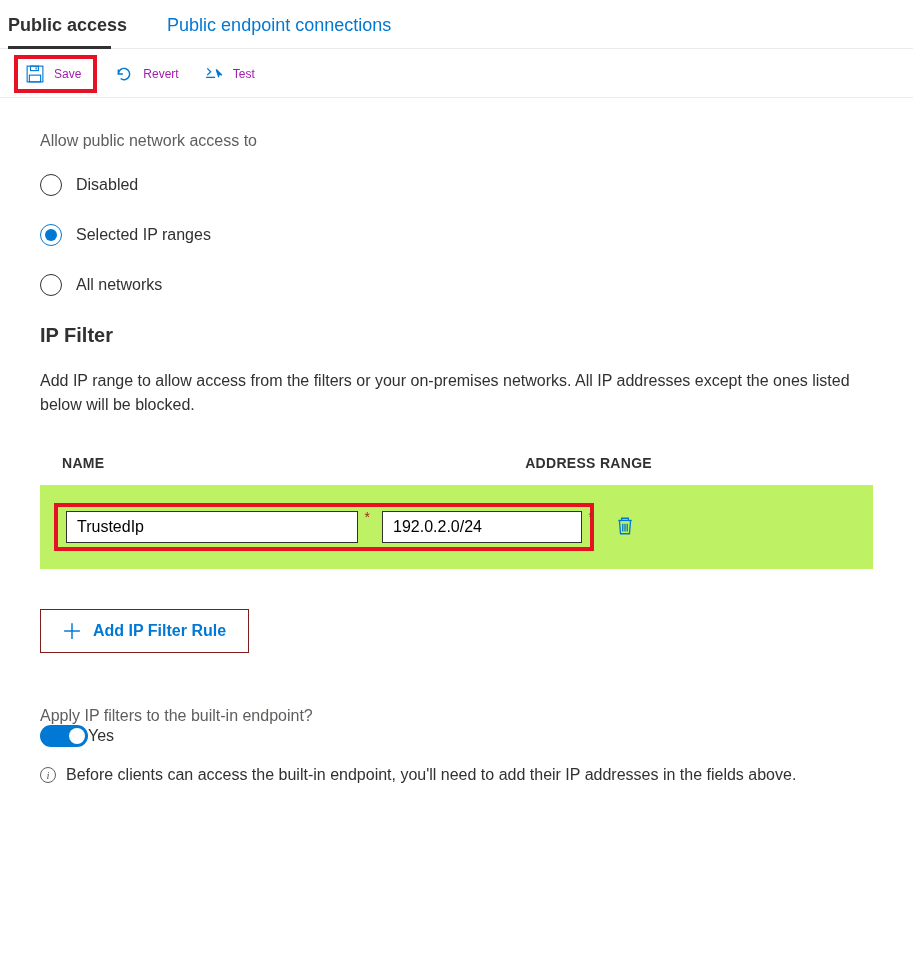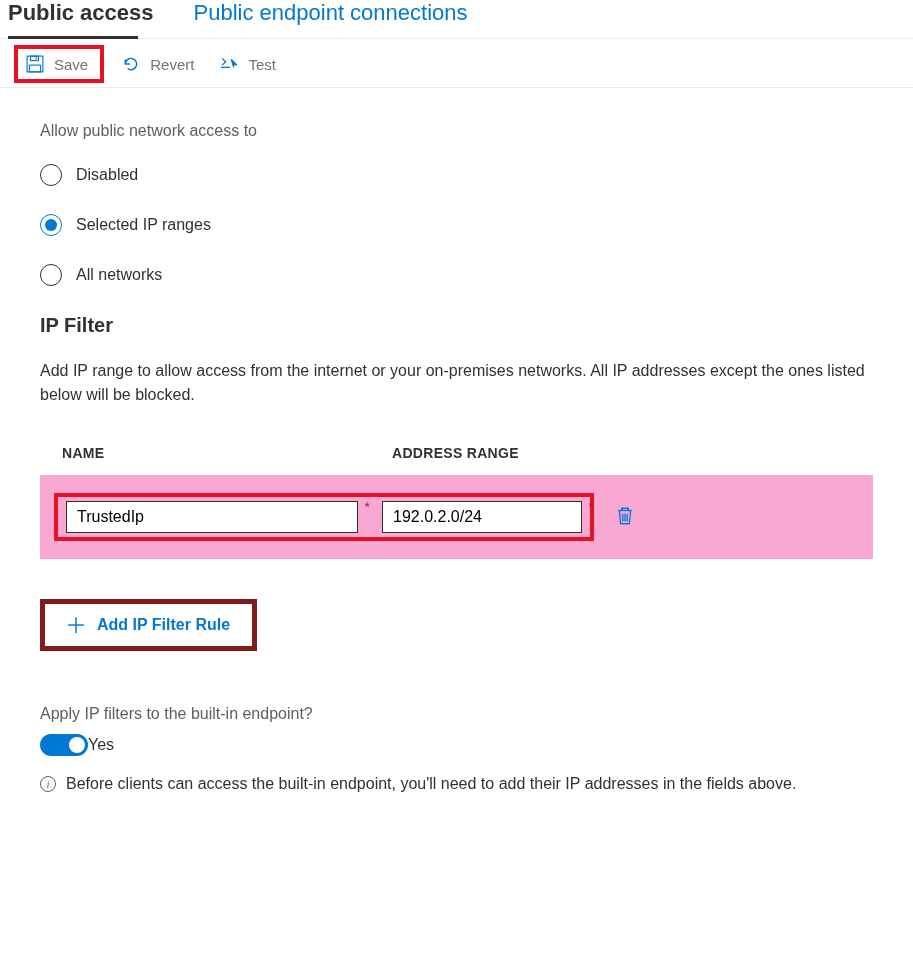--- a/index.html
+++ b/index.html
@@ -9,23 +9,23 @@
       color: #323130;
       background: #fff;
       width: 913px;
     }
     .tabs {
       display: flex;
       border-bottom: 1px solid #edebe9;
       padding: 0 8px;
     }
     .tab {
-      padding: 0 12px 12px 0;
+      padding: 15px 12px 12px 0;
       margin-right: 28px;
-      font-size: 22px;
+      font-size: 18px;
       cursor: pointer;
       color: #0078d4;
       position: relative;
     }
     .tab.active {
       color: #323130;
       font-weight: 600;
     }
     .tab.active::after {
       content: "";
@@ -41,22 +41,22 @@
       align-items: center;
       padding: 16px 22px 14px 22px;
       gap: 26px;
       border-bottom: 1px solid #edebe9;
     }
     .toolbar-btn {
       display: flex;
       align-items: center;
       gap: 10px;
       cursor: pointer;
-      font-size: 15px;
-      color: #737373;
+      font-size: 12px;
+      color: #a21caf;
     }
     .toolbar-btn svg { width: 18px; height: 18px; }
     .highlight-red {
       border: 4px solid #e81123;
       padding: 6px 12px 6px 8px;
       margin: -10px -8px -10px -8px;
     }
     .content { padding: 34px 40px; }
     .section-label {
       color: #605e5c;
@@ -101,23 +101,23 @@
     }
     .table-header {
       display: flex;
       padding: 0 22px 14px 22px;
       font-size: 14px;
       font-weight: 600;
       color: #323130;
       letter-spacing: 0.3px;
     }
     .col-name { width: 330px; }
-    .col-addr { width: 260px; }
+    .col-addr { width: 260px; text-align: right; }
     .table-row {
-      background: #f9a8d4;
+      background: #bef264;
       padding: 18px 14px;
       display: flex;
       align-items: center;
       position: relative;
     }
     .inputs-highlight {
       border: 4px solid #e81123;
       padding: 4px 8px 4px 8px;
       display: flex;
       gap: 24px;
@@ -142,38 +142,38 @@
       font-size: 14px;
     }
     .delete-btn {
       margin-left: 22px;
       cursor: pointer;
       color: #0078d4;
     }
     .delete-btn svg { width: 18px; height: 20px; }
     .add-rule-btn {
       margin-top: 40px;
-      border: 5px solid #7f1d1d;
+      border: 1px solid #7f1d1d;
       background: #fff;
       color: #0078d4;
       font-size: 16px;
       font-weight: 600;
       padding: 12px 22px;
       display: inline-flex;
       align-items: center;
       gap: 12px;
       cursor: pointer;
       font-family: inherit;
     }
     .add-rule-btn svg { width: 18px; height: 18px; stroke: #0078d4; }
     .apply-section { margin-top: 54px; }
     .apply-label {
       color: #605e5c;
       font-size: 16px;
-      margin-bottom: 11px;
+      margin-bottom: 0;
     }
     .toggle-row {
       display: flex;
       align-items: center;
       margin-bottom: 16px;
     }
     .toggle {
       width: 48px; height: 22px;
       background: #0078d4;
       border-radius: 11px;
@@ -260,21 +260,21 @@
         </div>
       <span class="radio-label">Selected IP ranges</span>
     </div>
     <div class="radio-row">
       <div class="radio-outer"></div>
       <span class="radio-label">All networks</span>
     </div>
   </div>
 
   <div class="h2">IP Filter</div>
-  <div class="desc">Add IP range to allow access from the internet or your on-premises networks. All IP addresses except the ones listed below will be blocked.</div>
+  <div class="desc">Add IP range to allow access from the filters or your on-premises networks. All IP addresses except the ones listed below will be blocked.</div>
 
   <div class="table-header">
     <div class="col-name">NAME</div>
     <div class="col-addr">ADDRESS RANGE</div>
   </div>
 
   <div class="table-row">
     <div class="inputs-highlight">
       <div class="input-wrap">
         <input class="text-input input-name" value="TrustedIp" style="">

